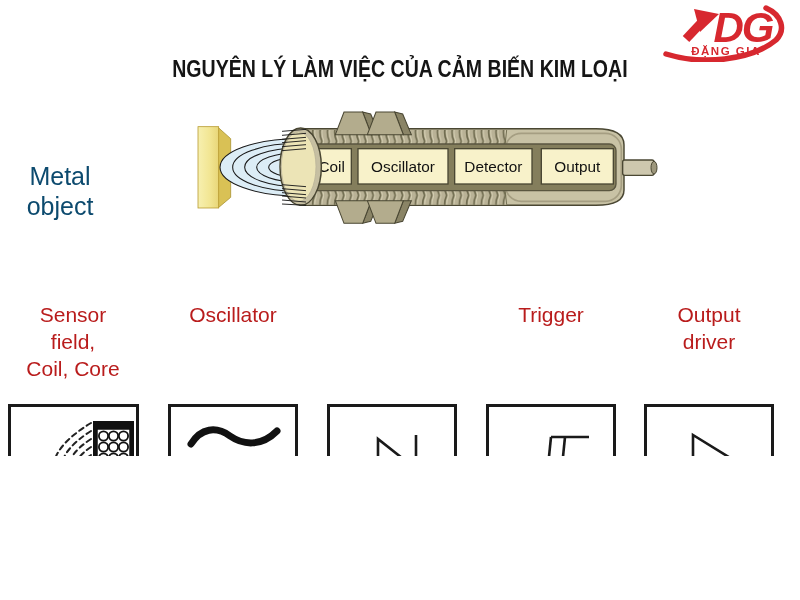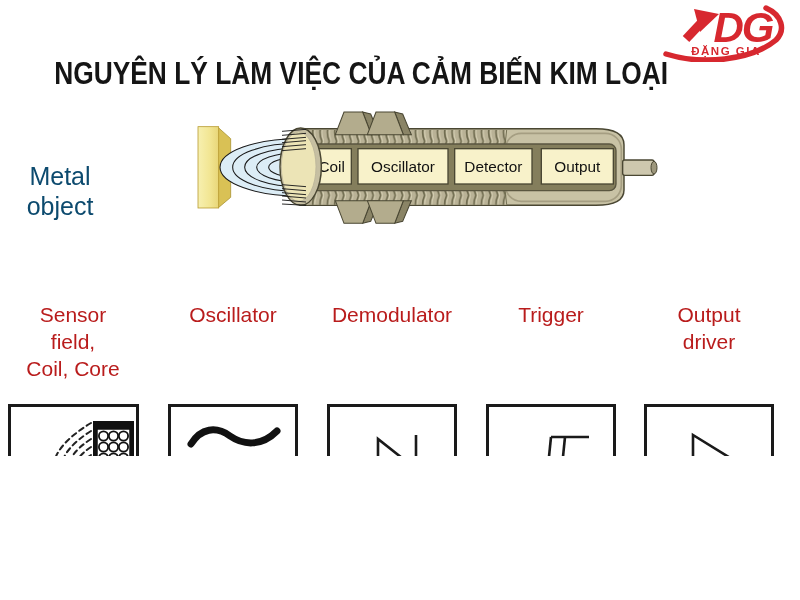--- a/index.html
+++ b/index.html
@@ -1,22 +1,22 @@
 <!DOCTYPE html>
 <html><head>
 <meta charset="utf-8">
 <style>
   html,body { margin:0; padding:0; background:#fff; }
   .page {
     position:relative; width:800px; height:456px; background:#ffffff;
     font-family:"Liberation Sans", sans-serif; overflow:hidden;
   }
   .title {
-    position:absolute; top:56px; left:0; width:800px; 
-    font-size:31px; font-weight:bold; color:#151515; white-space:nowrap;
+    position:absolute; top:56px; left:0; width:800px; text-align:center;
+    font-size:23px; font-weight:bold; color:#151515; white-space:nowrap;
   }
   .title span { display:inline-block; transform:scaleX(0.85); transform-origin:center; }
   .logo-svg { position:absolute; top:2px; left:646px; }
   .sensor-svg { position:absolute; top:100px; left:0; }
   .metal-label {
     position:absolute; top:162px; left:12px; width:96px; text-align:center;
     font-size:25px; color:#0c4a6e; line-height:1.18; white-space:pre-line;
   }
   .stage-label {
     position:absolute; top:301px; width:130px; text-align:center;
@@ -133,21 +133,20 @@
     </g>
   </svg>
 
   <div class="metal-label">Metal
 object</div>
 
   <div class="stage-label" style="left:8px">Sensor
 field,
 Coil, Core</div>
   <div class="stage-label" style="left:168px">Oscillator</div>
-  <div class="stage-label" style="left:327px">Demodulator</div>
   <div class="stage-label" style="left:486px">Trigger</div>
   <div class="stage-label" style="left:644px">Output
 driver</div>
 
   <div class="block" style="left:8px; width:131px">
     <svg viewBox="0 0 125 124">
       <g fill="none" stroke="#222" stroke-width="2" stroke-dasharray="5,4" stroke-linecap="round">
         <path d="M80,16 Q4,62 80,110"></path>
         <path d="M80,24 Q20,62 80,102"></path>
         <path d="M80,32 Q34,62 80,94"></path>

